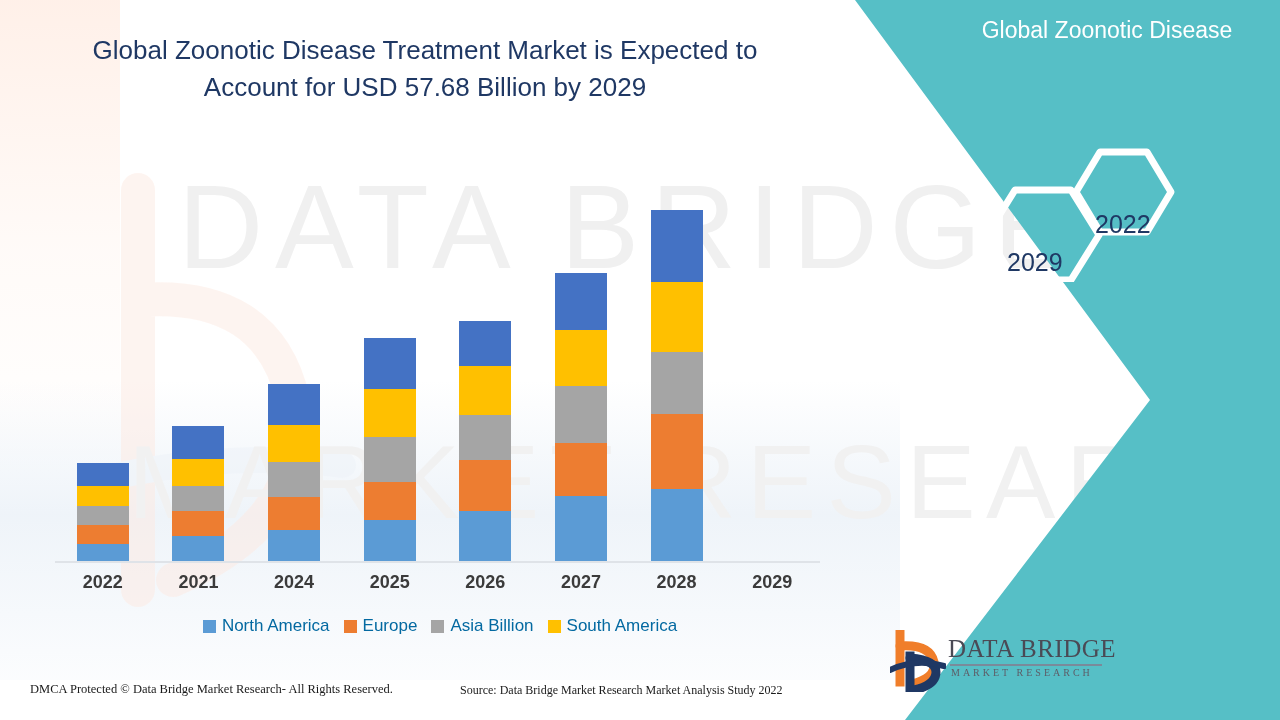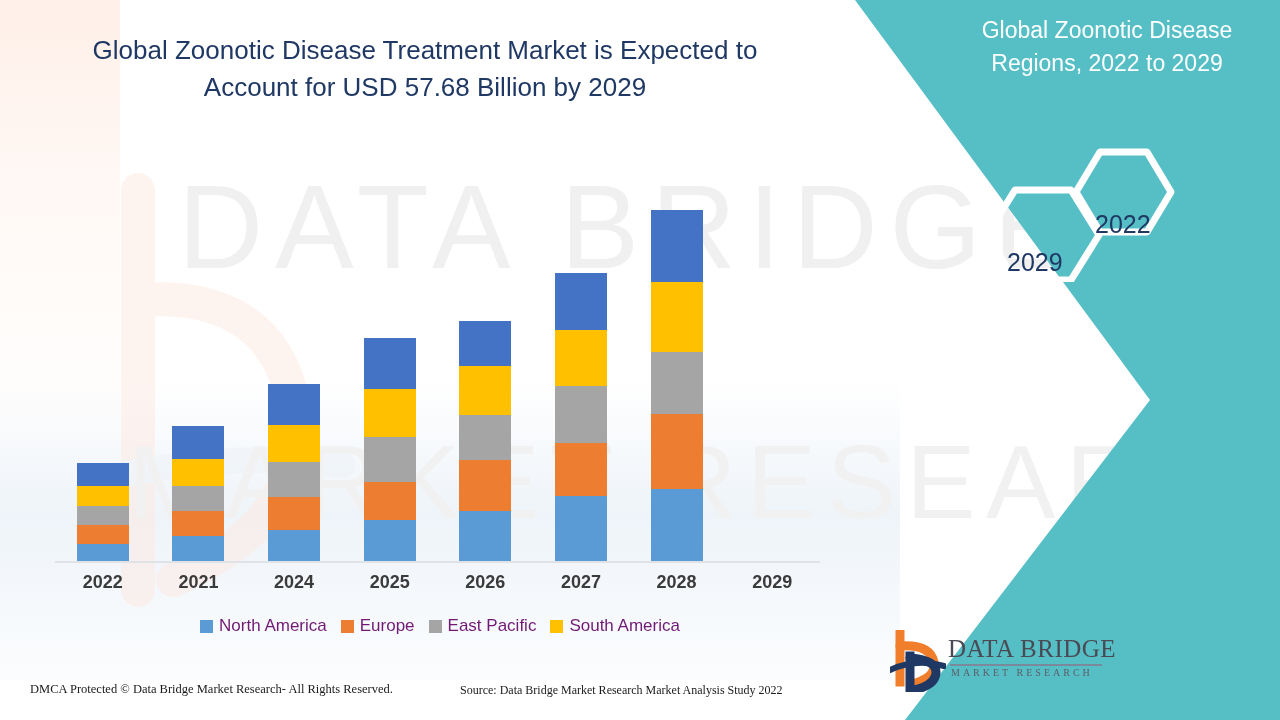--- a/index.html
+++ b/index.html
@@ -78,21 +78,21 @@
     flex:1 1 0; text-align:center;
     font-size:18px; font-weight:700; color:#3b3b3b;
   }
 
   .legend {
     position:absolute; left:55px; top:616px; width:770px;
     display:flex; justify-content:center; align-items:center; gap:14px;
   }
   .legend-item { display:flex; align-items:center; gap:6px; }
   .legend-swatch { width:13px; height:13px; flex:0 0 auto; }
-  .legend-label { font-size:17px; color:#701a75; font-weight:400; white-space:nowrap; }
+  .legend-label { font-size:17px; color:#0369a1; font-weight:400; white-space:nowrap; }
 
   .footer-left {
     position:absolute; left:30px; top:682px;
     font-family:"Liberation Serif", serif;
     font-size:12.5px; color:#1a1a1a;
   }
   .footer-src {
     position:absolute; left:460px; top:683px;
     font-family:"Liberation Serif", serif;
     font-size:12px; color:#1a1a1a;
@@ -242,40 +242,39 @@
       <div class="legend-item">
         <span class="legend-swatch" style="background: rgb(91, 155, 213);"></span>
         <span class="legend-label">North America</span>
       </div>
       <div class="legend-item">
         <span class="legend-swatch" style="background: rgb(237, 125, 49);"></span>
         <span class="legend-label">Europe</span>
       </div>
       <div class="legend-item">
         <span class="legend-swatch" style="background: rgb(165, 165, 165);"></span>
-        <span class="legend-label">East Pacific</span>
+        <span class="legend-label">Asia Billion</span>
       </div>
       <div class="legend-item">
         <span class="legend-swatch" style="background: rgb(255, 192, 0);"></span>
         <span class="legend-label">South America</span>
       </div>
     </div>
 
   <div class="footer-left">DMCA Protected © Data Bridge Market Research- All Rights Reserved.</div>
   <div class="footer-src">Source: Data Bridge Market Research Market Analysis Study 2022</div>
 
   <div class="teal-panel">
     <svg width="460" height="720" viewBox="0 0 460 720">
       <path d="M 35 0 L 460 0 L 460 720 L 85 720 L 330 400 Z" fill="#56BFC6"></path>
     </svg>
   </div>
 
   <div class="panel-title">
     <div>Global Zoonotic Disease</div>
-    <div>Regions, 2022 to 2029</div>
   </div>
 
   <div class="hexes">
     <svg width="215" height="140" viewBox="0 0 215 140">
       <polygon points="125,10 172,10 196,50 172,90 125,90 101,50" fill="none" stroke="#ffffff" stroke-width="7" stroke-linejoin="round"></polygon>
       <polygon points="40,48 96,48 124,93 96,138 40,138 12,93" fill="none" stroke="#ffffff" stroke-width="7" stroke-linejoin="round"></polygon>
     </svg>
     <div class="hex-label hex-label-2022">2022</div>
     <div class="hex-label hex-label-2029">2029</div>
   </div>

